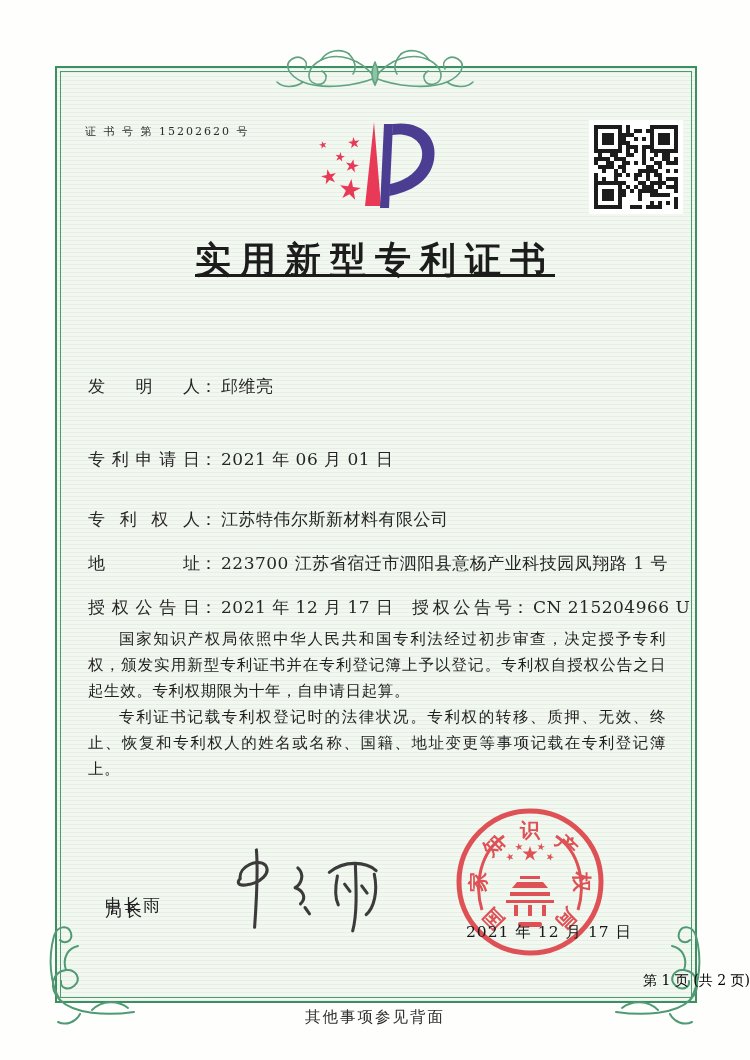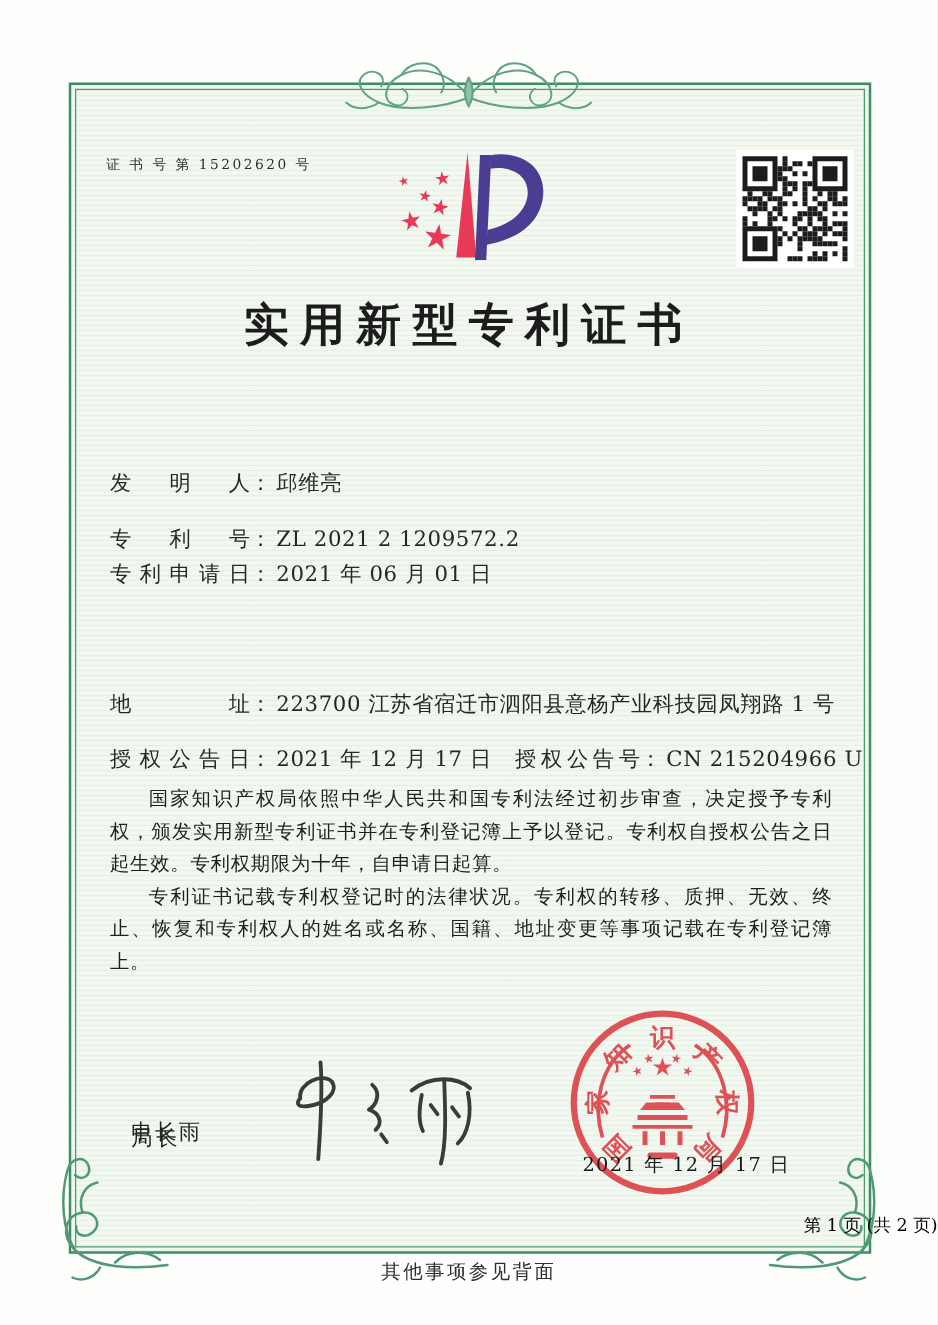--- a/index.html
+++ b/index.html
@@ -17,21 +17,21 @@
     background-image:repeating-linear-gradient(180deg,rgba(110,170,135,.10) 0 1px,transparent 1px 4px);
   }
   .frame-inner{position:absolute;inset:3px;border:1px solid #4c9a6f;}
   .orn{position:absolute;z-index:2;}
   
   .cert-no{position:absolute;left:85px;top:124px;z-index:3;font-size:11px;letter-spacing:2px;color:#2b2b2b;}
   .logo{position:absolute;left:312px;top:116px;z-index:3;}
   .qr{position:absolute;left:589px;top:120px;z-index:3;background:#fff;line-height:0;}
   .title{
     position:absolute;left:0;top:236px;width:100%;z-index:3;text-align:center;
-    font-size:36px;font-weight:bold;letter-spacing:9px;color:#1c1c1c;
+    font-size:36px;font-weight:bold;letter-spacing:9px;color:#1c1c1c;text-decoration:underline;
   }
   
   .row{position:absolute;left:88px;width:578px;z-index:3;font-size:17px;white-space:nowrap;color:#262626;}
   .flabel{display:inline-block;width:112px;text-align:justify;text-align-last:justify;vertical-align:top;}
   .flabel2{display:inline-block;width:100px;text-align:justify;text-align-last:justify;vertical-align:top;}
   .colon{display:inline-block;margin-right:4px;}
   .fvalue{letter-spacing:.5px;}
   .grant-no{position:absolute;left:292px;top:0;padding-left:32px;}
   
   .body-text{position:absolute;left:88px;top:626px;width:578px;z-index:3;}
@@ -259,25 +259,25 @@
         <rect fill="#fff" x="9" y="65" width="20" height="20"></rect>
         <rect x="13" y="69" width="12" height="12"></rect>
       </svg>
   </div>
 
   <div class="title">实用新型专利证书</div>
 
   <div class="row" style="top:375px">
     <span class="flabel">发明人</span><span class="colon">：</span><span class="fvalue">邱维亮</span>
   </div>
-  <div class="row" style="top:420px">
-    <span class="flabel">专利号</span><span class="colon">：</span><span class="fvalue">ZL 2021 2 1209572.2</span>
-  </div>
   <div class="row" style="top:448px">
     <span class="flabel">专利申请日</span><span class="colon">：</span><span class="fvalue">2021 年 06 月 01 日</span>
+  </div>
+  <div class="row" style="top:508px">
+    <span class="flabel">专利权人</span><span class="colon">：</span><span class="fvalue">江苏特伟尔斯新材料有限公司</span>
   </div>
   <div class="row" style="top:552px">
     <span class="flabel">地址</span><span class="colon">：</span><span class="fvalue">223700 江苏省宿迁市泗阳县意杨产业科技园凤翔路 1 号</span>
   </div>
   <div class="row" style="top:596px">
     <span class="flabel">授权公告日</span><span class="colon">：</span><span class="fvalue">2021 年 12 月 17 日</span>
     <span class="grant-no">
       <span class="flabel2">授权公告号</span><span class="colon">：</span><span class="fvalue">CN 215204966 U</span>
     </span>
   </div>

